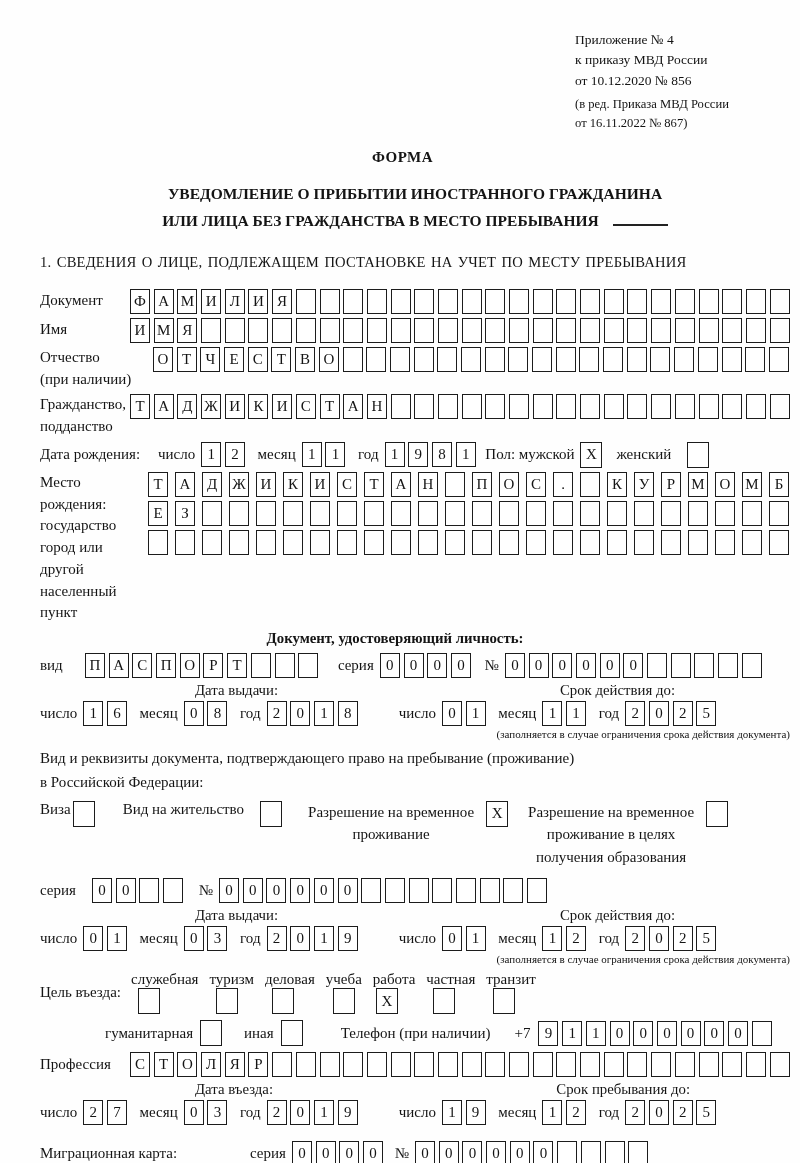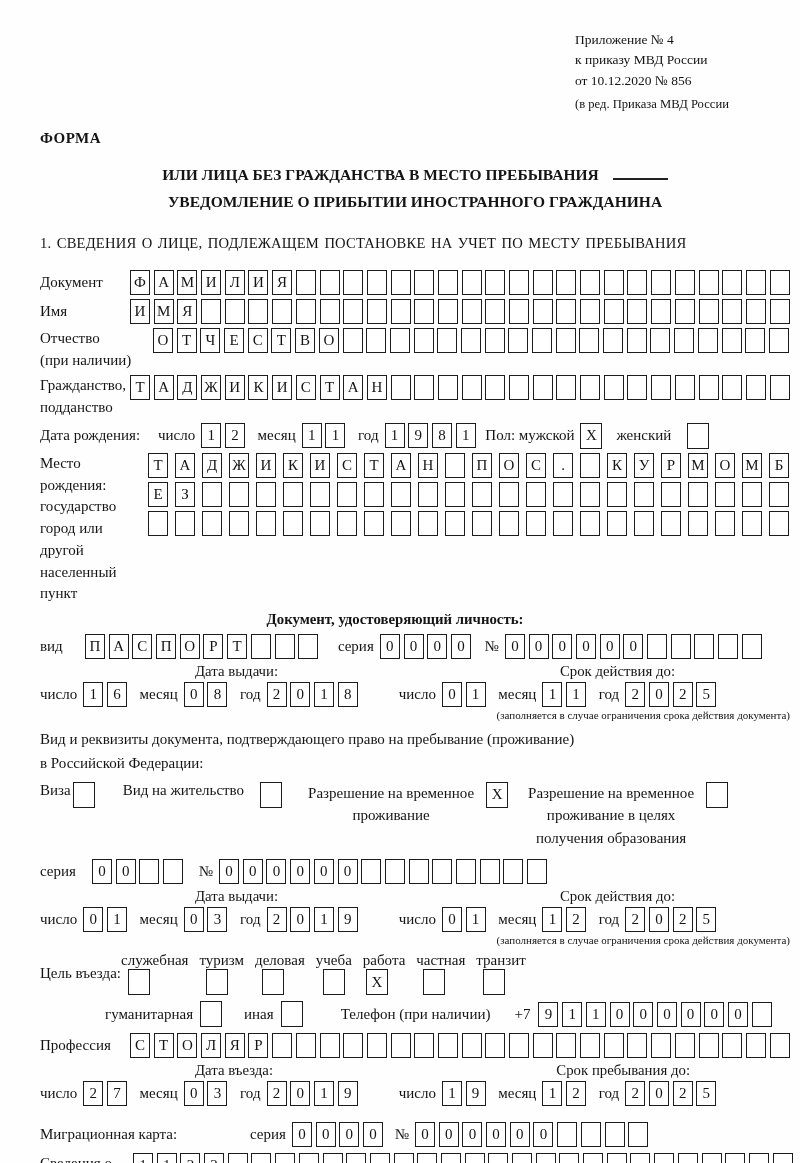--- a/index.html
+++ b/index.html
@@ -5,21 +5,21 @@
   * { box-sizing: border-box; }
   html,body { margin:0; padding:0; background:#888; }
   .page {
     width:800px; height:1163px; margin:0 auto; background:#fefefe; color:#141414;
     font-family:"Liberation Serif","DejaVu Serif",serif;
     padding:30px 10px 0 40px; overflow:hidden; position:relative;
   }
   .top-right { margin-left:535px; font-size:13.5px; line-height:1.5; }
   .top-right .ed { font-size:12.6px; }
   .top-right .gap { height:4px; }
-  .forma { text-align:left; font-weight:bold; font-size:15px; margin:16px 25px 14px 0; letter-spacing:.5px; }
+  .forma { text-align:center; font-weight:bold; font-size:15px; margin:16px 25px 14px 0; letter-spacing:.5px; }
   .title { text-align:center; font-weight:bold; font-size:15.5px; line-height:1.75; margin-bottom:20px; }
   .t-under { display:inline-block; width:55px; border-bottom:2px solid #222; margin-left:14px; height:14px; }
   .sec1 { font-weight:normal; font-size:14.6px; letter-spacing:.2px; word-spacing:1.5px; margin-bottom:18px; }
 
   .row { display:flex; align-items:center; margin-bottom:4px; }
   .row.top { align-items:flex-start; }
   .lbl { font-size:15px; flex:none; line-height:1.45; }
   .boxes { display:flex; flex-wrap:nowrap; flex:none; }
   .cell {
     display:inline-flex; width:20px; height:25px; flex:none;
@@ -53,27 +53,28 @@
 <body>
 
 <div class="page">
 
   <div class="top-right">
     <div>Приложение № 4</div>
     <div>к приказу МВД России</div>
     <div>от 10.12.2020 № 856</div>
     <div class="gap"></div>
     <div class="ed">(в ред. Приказа МВД России</div>
+    <div class="ed">от 16.11.2022 № 867)</div>
   </div>
 
   <div class="forma">ФОРМА</div>
 
   <div class="title">
+    <div>УВЕДОМЛЕНИЕ О ПРИБЫТИИ ИНОСТРАННОГО ГРАЖДАНИНА</div>
     <div><span>ИЛИ ЛИЦА БЕЗ ГРАЖДАНСТВА В МЕСТО ПРЕБЫВАНИЯ</span><span class="t-under"></span></div>
-    <div>УВЕДОМЛЕНИЕ О ПРИБЫТИИ ИНОСТРАННОГО ГРАЖДАНИНА</div>
   </div>
 
   <div class="sec1">1. СВЕДЕНИЯ О ЛИЦЕ, ПОДЛЕЖАЩЕМ ПОСТАНОВКЕ НА УЧЕТ ПО МЕСТУ ПРЕБЫВАНИЯ</div>
 
   <div class="row">
     <div class="lbl w90">Документ</div>
     <div class="boxes">
         <span class="cell">Ф</span>
         <span class="cell">А</span>
         <span class="cell">М</span>
@@ -499,21 +500,21 @@
           <span class="cell">2</span>
           <span class="cell">0</span>
           <span class="cell">2</span>
           <span class="cell">5</span>
         </div>
     </div>
   </div>
   <div class="note">(заполняется в случае ограничения срока действия документа)</div>
 
   <div class="purpose" style="margin-top:4px;">
-    <span style="margin-right:0;">Цель въезда:</span>
+    <span style="margin-right:10px;">Цель въезда:</span>
     <span class="itm">
         <span>служебная</span>
         <span class="checkbox"></span>
       </span>
     <span class="itm">
         <span>туризм</span>
         <span class="checkbox"></span>
       </span>
     <span class="itm">
         <span>деловая</span>

